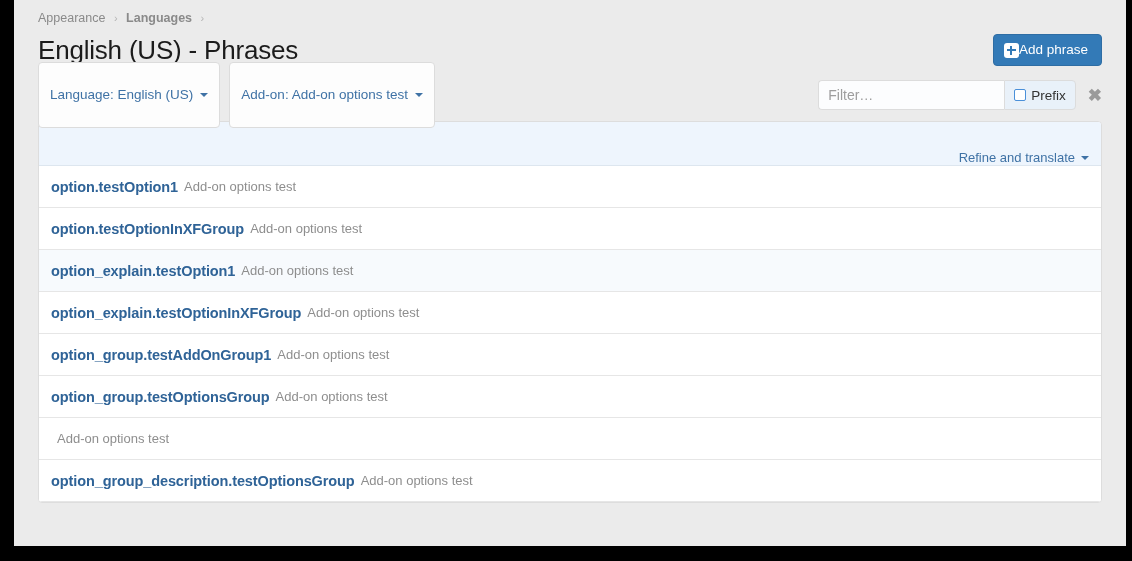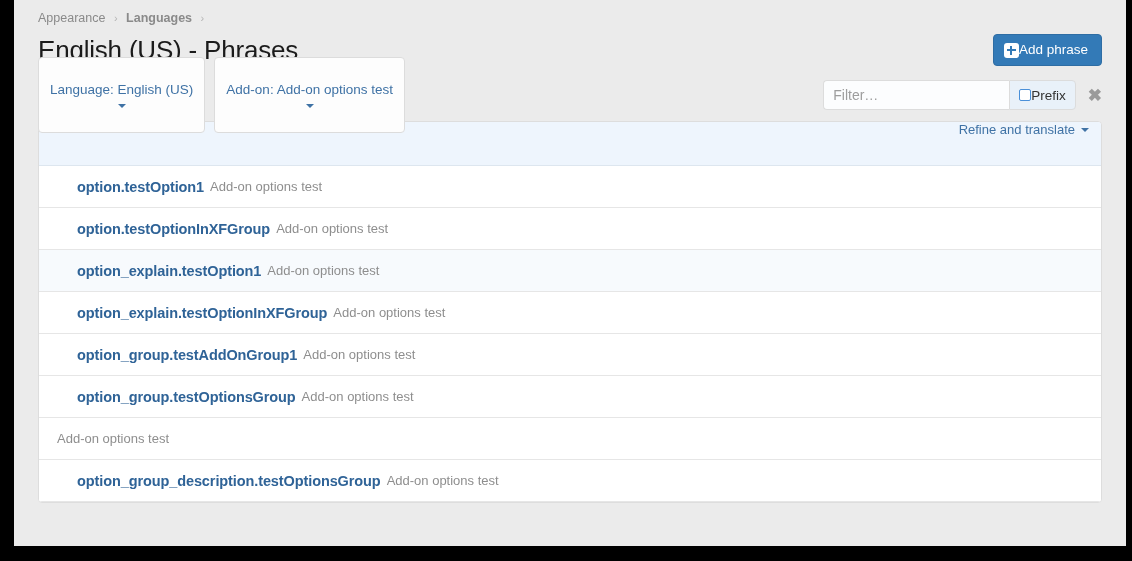--- a/index.html
+++ b/index.html
@@ -135,21 +135,20 @@
     gap: 6px;
     background: #fdfdfd;
     border: 1px solid #dcdcdc;
     color: #3f72a5;
     font-size: 13.5px;
     padding: 24px 11px;
     border-radius: 4px;
     cursor: pointer;
     line-height: 16px;
     white-space: nowrap;
-    flex-direction: column;
   }
   .caret {
     display: inline-block;
     width: 0; height: 0;
     border-left: 4px solid transparent;
     border-right: 4px solid transparent;
     border-top: 4px solid currentColor;
     margin-left: 1px;
     vertical-align: middle;
   }
@@ -175,20 +174,21 @@
     color: #555;
     padding: 6px 9px;
     outline: none;
     box-sizing: border-box;
     height: 30px;
   }
   .filter-input::placeholder { color: #9d9d9d; }
   .input-addon {
     display: inline-flex;
     align-items: center;
+    gap: 5px;
     border: 1px solid #dcdcdc;
     border-radius: 0 4px 4px 0;
     background: #e9f1f9;
     font-size: 13.5px;
     color: #333333;
     padding: 0 9px;
     height: 30px;
     box-sizing: border-box;
     cursor: pointer;
     white-space: nowrap;
@@ -220,21 +220,21 @@
     background: #ffffff;
     border: 1px solid #dddddd;
     border-radius: 4px;
     overflow: hidden;
   }
   .card-head {
     background: #eef5fd;
     border-bottom: 1px solid #dde6ef;
     height: 44px;
     display: flex;
-    align-items: flex-start;
+    align-items: flex-end;
     justify-content: flex-end;
     padding: 0 12px;
     box-sizing: border-box;
   }
   .refine-link {
     color: #3f72a5;
     font-size: 13px;
     text-decoration: none;
     display: inline-flex;
     align-items: center;
@@ -254,21 +254,20 @@
     cursor: pointer;
     white-space: nowrap;
     overflow: hidden;
   }
   .row.alt { background: #f7fafd; }
   .row .phrase {
     color: #2f6397;
     font-weight: bold;
     font-size: 14.5px;
     letter-spacing: -0.1px;
-    margin-left: 26px;
   }
   .row .suffix {
     color: #8e8e8e;
     font-size: 13px;
     margin-left: 6px;
   }
 
   .card-foot {
     background: #f6f6f6;
     height: 36px;

